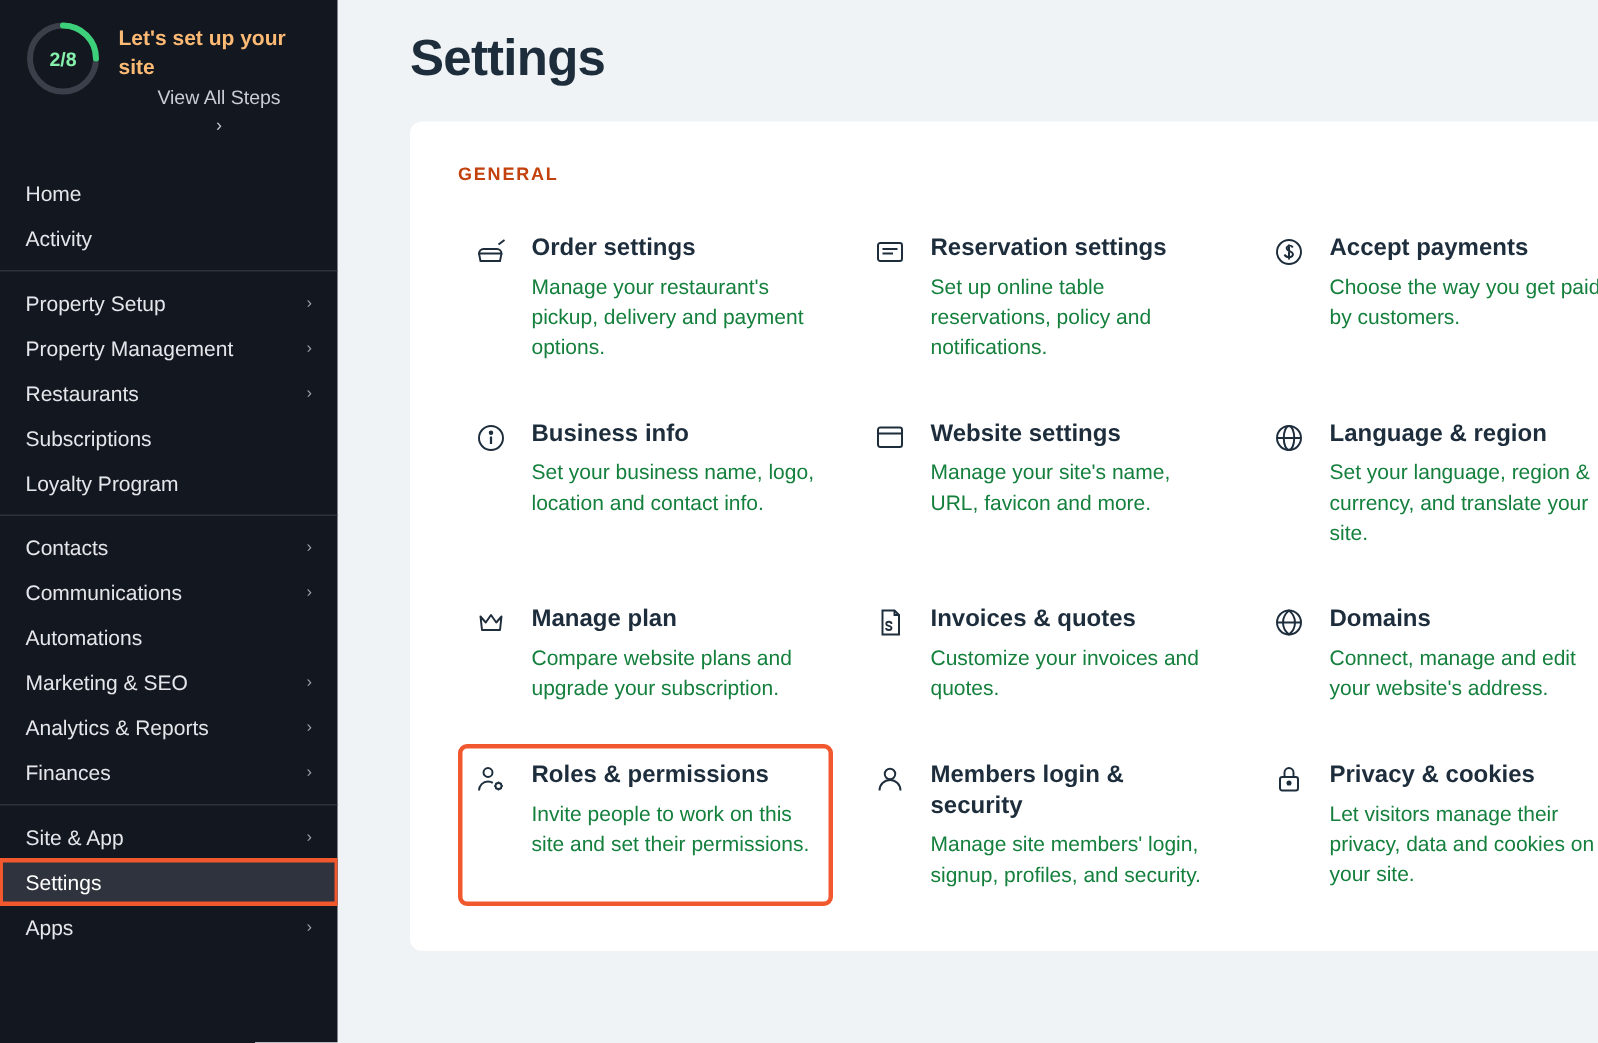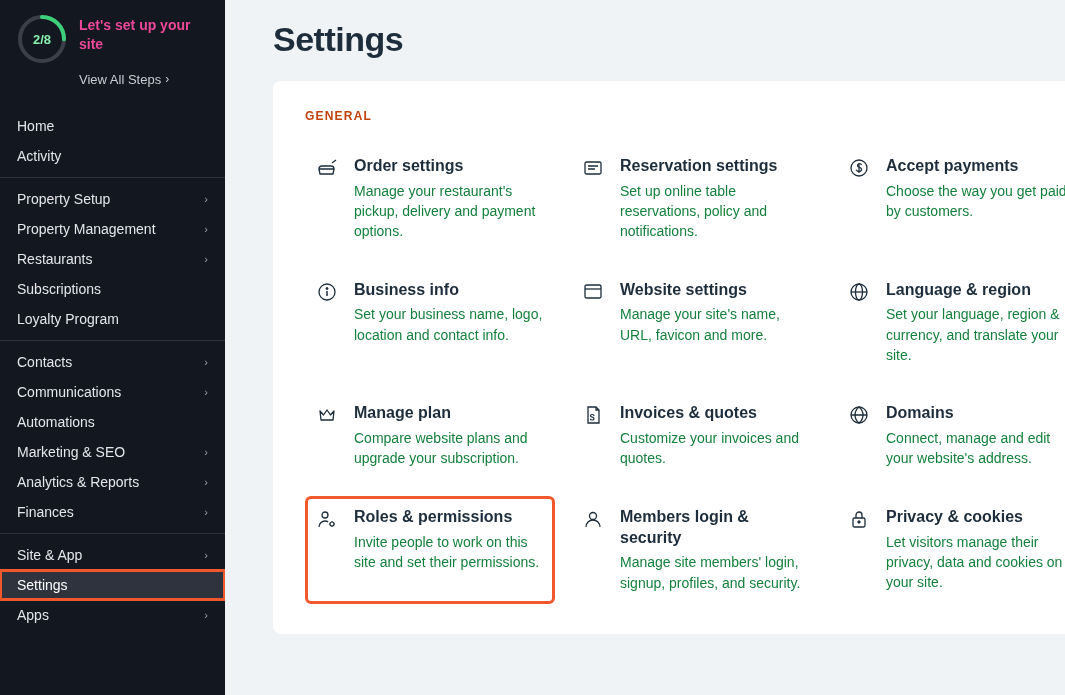--- a/index.html
+++ b/index.html
@@ -33,22 +33,22 @@
 }
 .progress-ring svg { transform: rotate(-90deg); }
 .progress-ring .ring-bg { stroke: #3a3f49; }
 .progress-ring .ring-fg { stroke: #3cd07a; }
 .progress-ring-text {
   position: absolute; inset: 0;
   display: flex; align-items: center; justify-content: center;
   font-size: 13px; font-weight: 700; color: #86efac;
 }
 .setup-text { padding-top: 2px; }
-.setup-title { font-size: 14px; font-weight: 700; color: #ec4899; line-height: 1.35; }
-.setup-link { font-size: 13px; color: #c9ccd2; margin-top: 18px; cursor: pointer; display: flex; align-items: center; gap: 4px; }
+.setup-title { font-size: 14px; font-weight: 700; color: #fdba74; line-height: 1.35; }
+.setup-link { font-size: 13px; color: #c9ccd2; margin-top: 3px; cursor: pointer; display: flex; align-items: center; gap: 4px; flex-direction: column; }
 .setup-link .chev { font-size: 12px; }
 .nav-group { border-top: 1px solid #2d323c; padding: 6px 0; }
 .nav-group.first { border-top: none; padding-top: 6px; }
 .nav-item {
   display: flex; align-items: center; justify-content: space-between;
   padding: 7px 17px;
   font-size: 14px;
   color: #e4e6ea;
   cursor: pointer;
 }

